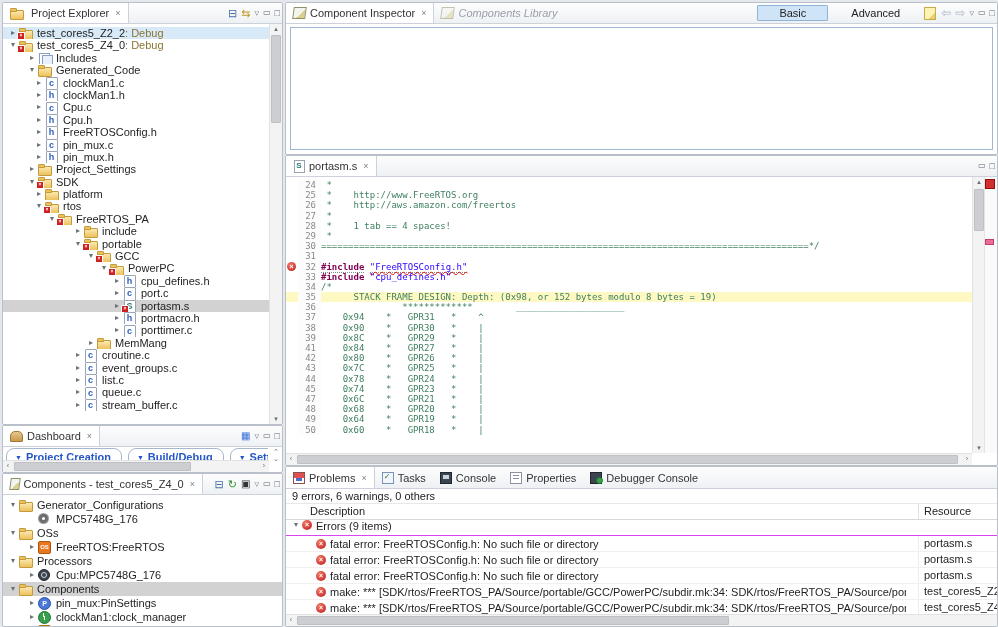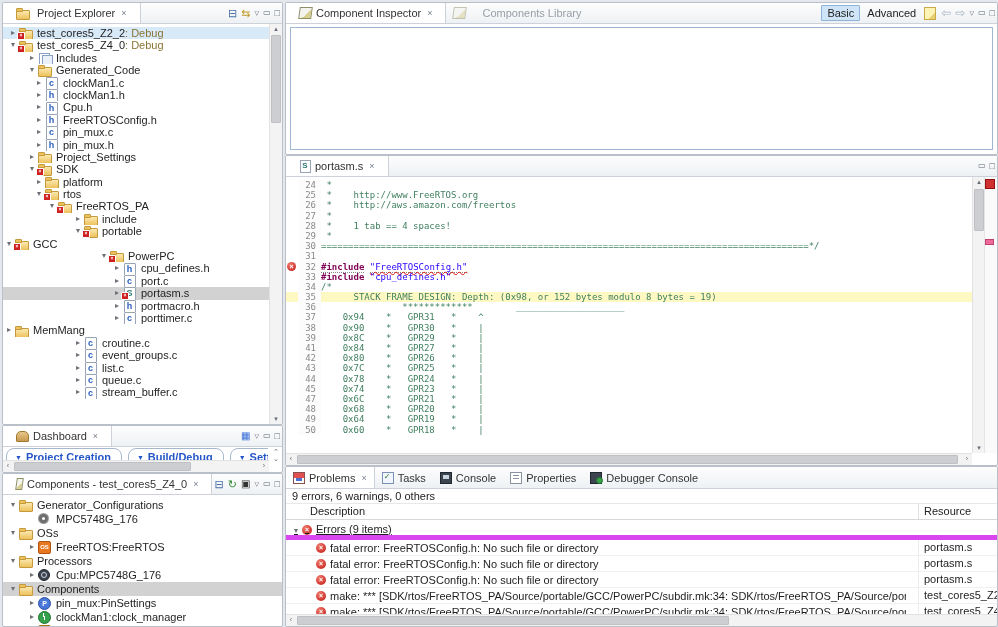--- a/index.html
+++ b/index.html
@@ -1,42 +1,42 @@
 <!DOCTYPE html>
 <html><head>
 <meta charset="utf-8">
 <style>
   html,body{margin:0;padding:0;background:#e4e7ec;font-family:"Liberation Sans",sans-serif;}
   .app{position:relative;width:998px;height:627px;background:#e4e7ec;overflow:hidden;font-size:11px;color:#1e1e1e;}
   .panel{position:absolute;background:#fff;border:1px solid #b9c0ca;border-radius:2px;overflow:hidden;}
   .phead{height:20px;display:flex;align-items:center;background:linear-gradient(#fdfdfd,#eef1f4);border-bottom:1px solid #cdd2da;}
-  .vtab{display:flex;align-items:center;gap:4px;height:20px;padding:0 13px;background:#fff;border-right:1px solid #cdd2da;white-space:nowrap;}
+  .vtab{display:flex;align-items:center;gap:4px;height:20px;padding:0 7px;background:#fff;border-right:1px solid #cdd2da;white-space:nowrap;}
   .vtab .lbl{color:#333;}
-  .vtab-inactive{display:flex;align-items:center;gap:16px;height:28px;padding:0 7px;color:#9aa0a8;white-space:nowrap;}
+  .vtab-inactive{display:flex;align-items:center;gap:4px;height:28px;padding:0 7px;color:#9aa0a8;white-space:nowrap;font-style:italic;}
   .closex{font-size:9px;color:#7a828c;margin-left:2px;}
   .spacer{flex:1;}
   .tbico{display:inline-block;margin:0 2px;color:#5a6570;font-size:10px;line-height:18px;cursor:default;}
   .glyph-menu{font-size:6px;}  .glyph-min{font-size:8px;}  .glyph-max{font-size:9px;}
   .glyph-collapse{color:#4a70a8;font-size:11px;}
   .glyph-link{color:#c09a28;font-size:11px;}
   .glyph-refresh{color:#2e8b2e;font-size:11px;}
   .glyph-dark{color:#333;font-size:10px;}
   .glyph-colorful{color:#3a6fd8;font-size:10px;}
   .glyph-back,.glyph-fwd{color:#a8b4c4;font-size:12px;}
 
   
   .tree{padding-top:3px;overflow:hidden;}
   .trow{display:flex;align-items:center;height:12.4px;line-height:12.4px;white-space:nowrap;overflow:hidden;}
   .trow2{height:14px;line-height:14px;}
   .trow[data-sel="blue"]{background:#d8e9f8;}
   .trow[data-sel="gray"]{background:#d2d2d2;}
   .trow[data-ind="0"]{padding-left:4px;} .trow[data-ind="1"]{padding-left:23px;}
   .trow[data-ind="2"]{padding-left:30px;} .trow[data-ind="3"]{padding-left:43px;}
   .trow[data-ind="4"]{padding-left:56px;} .trow[data-ind="5"]{padding-left:69px;}
-  .trow[data-ind="6"]{} .trow[data-ind="7"]{padding-left:95px;}
+  .trow[data-ind="6"]{padding-left:82px;} .trow[data-ind="7"]{padding-left:95px;}
   .trow[data-ind="8"]{padding-left:108px;}
   .exp{display:inline-block;width:12px;flex:none;color:#6a7076;font-size:8px;text-align:center;}
   .exp[data-exp="closed"]::before{content:"\25B8";}
   .exp[data-exp="open"]::before{content:"\25BE";}
   .iconwrap{position:relative;display:inline-block;width:15px;height:12px;flex:none;margin-right:3px;}
   .badge{position:absolute;left:-2px;bottom:-1px;width:6px;height:6px;background:#cf2020;border:1px solid #fff;border-radius:1px;color:#fff;font:bold 5px/5px "Liberation Sans",sans-serif;text-align:center;}
   .badge::before{content:"\00D7";}
   .ticon{position:absolute;left:0;top:0;width:15px;height:12px;}
   .ticon[data-icon="project"]::before,.ticon[data-icon="folder"]::before,.ticon[data-icon="folder-open"]::before{
     content:"";position:absolute;left:0;top:3px;width:12px;height:8px;background:linear-gradient(#fce9b0,#ecc25c);border:1px solid #c49a3c;border-radius:1px;}
@@ -66,21 +66,21 @@
   .hsb{position:absolute;height:11px;background:#f3f3f3;border-top:1px solid #e2e2e2;}
   .sbarrow{position:absolute;color:#666e78;font-size:7px;line-height:10px;width:12px;text-align:center;}
   .sbthumb{position:absolute;background:#cdced2;border:1px solid #bfc0c4;border-radius:1px;}
 
   
   .dash-sections{position:absolute;left:3px;top:22px;right:14px;display:flex;gap:6px;overflow:hidden;}
   .dash-box{flex:none;display:flex;align-items:center;gap:4px;border:1px solid #a8b8cc;border-radius:8px;padding:2px 10px 6px 8px;color:#2456c8;font-weight:bold;white-space:nowrap;background:#fff;}
   .dash-box .tri{font-size:7px;color:#2456c8;}
 
   
-  .mode{padding:1px 5px;color:#222;}
+  .mode{padding:1px 21px;color:#222;}
   .mode[data-active="1"]{background:#cfe4f7;border:1px solid #8fb4d8;border-radius:1px;}
   .note-ico{display:inline-block;width:10px;height:11px;background:linear-gradient(135deg,#fdf3b4 70%,#e8d070 70%);border:1px solid #c8aa48;margin:0 3px;}
   .comp-ico{display:inline-block;width:11px;height:10px;background:linear-gradient(135deg,#f4f4ee 60%,#d8cf90 60%);border:1px solid #8f8f68;transform:skewX(-8deg);}
   .insp-content{position:absolute;left:4px;right:4px;top:24px;bottom:4px;background:#fff;border:1px solid #9fb6d4;}
 
   
   .ed-tabbar{height:20px;display:flex;align-items:center;background:linear-gradient(#fdfdfd,#eef1f4);border-bottom:1px solid #cdd2da;}
   .sico{display:inline-block;position:relative;width:12px;height:12px;flex:none;}
   .sico::before{content:"";position:absolute;left:1px;top:0;width:9px;height:11px;background:#fff;border:1px solid #98a4b4;}
   .sico::after{content:"S";position:absolute;left:1px;top:0;width:10px;text-align:center;font:bold 8px/11px "Liberation Sans",sans-serif;color:#2e7d74;}
@@ -113,21 +113,21 @@
   .tico[data-icon="console"]{background:#3c4450;border:1px solid #20262e;}
   .tico[data-icon="console"]::after{content:"";position:absolute;left:2px;top:2px;width:6px;height:4px;background:#c8d4e0;}
   .tico[data-icon="properties"]{background:#fff;border:1px solid #8a94a0;}
   .tico[data-icon="properties"]::after{content:"";position:absolute;left:2px;top:2px;width:6px;height:1px;background:#8a94a0;box-shadow:0 3px 0 #8a94a0;}
   .tico[data-icon="debugger"]{background:#3c4450;border:1px solid #20262e;}
   .tico[data-icon="debugger"]::after{content:"";position:absolute;left:5px;top:4px;width:5px;height:5px;background:#3aa04a;border-radius:50%;border:1px solid #1e7430;}
   .psummary{height:14px;line-height:14px;padding-left:6px;color:#222;border-bottom:1px solid #e8e8e8;}
   .pcolhdr{position:relative;height:15px;line-height:15px;background:#fff;border-bottom:1px solid #d8d8d8;color:#222;}
   .pcolhdr .c1{position:absolute;left:24px;}
   .pcolhdr .c2{position:absolute;left:632px;border-left:1px solid #e0e0e0;padding-left:5px;right:0;}
-  .pgroup{position:relative;display:flex;align-items:flex-end;height:15px;border-bottom:5px solid #d946ef;text-decoration:underline;}
+  .pgroup{position:relative;display:flex;align-items:flex-start;height:15px;border-bottom:1px solid #d946ef;}
   .prow{position:relative;display:flex;align-items:center;height:15px;border-bottom:1px solid #f0f0f0;}
   .errico{display:inline-block;width:10px;height:10px;flex:none;background:radial-gradient(circle at 35% 30%,#ef7a6a,#c01818);border-radius:50%;color:#fff;font:bold 7px/10px "Liberation Sans",sans-serif;text-align:center;margin-right:4px;}
   .errico::before{content:"\00D7";}
   .ptext{white-space:nowrap;overflow:hidden;max-width:576px;}
   .pres{position:absolute;left:632px;right:0;top:0;bottom:0;border-left:1px solid #ececec;padding-left:5px;line-height:15px;white-space:nowrap;overflow:hidden;}
 </style>
 </head>
 <body>
 
 <div class="app">
@@ -199,20 +199,28 @@
 
         <div class="trow" data-ind="2">
           <span class="exp" data-exp="closed"></span>
           <span class="iconwrap">
             <span class="ticon" data-icon="file-h"></span>
           </span>
           <span class="tlabel">clockMan1.h</span>
           <span class="tsuffix"></span>
         </div>
 
+        <div class="trow" data-ind="2">
+          <span class="exp" data-exp="closed"></span>
+          <span class="iconwrap">
+            <span class="ticon" data-icon="file-c"></span>
+          </span>
+          <span class="tlabel">Cpu.c</span>
+          <span class="tsuffix"></span>
+        </div>
 
         <div class="trow" data-ind="2">
           <span class="exp" data-exp="closed"></span>
           <span class="iconwrap">
             <span class="ticon" data-icon="file-h"></span>
           </span>
           <span class="tlabel">Cpu.h</span>
           <span class="tsuffix"></span>
         </div>
 

